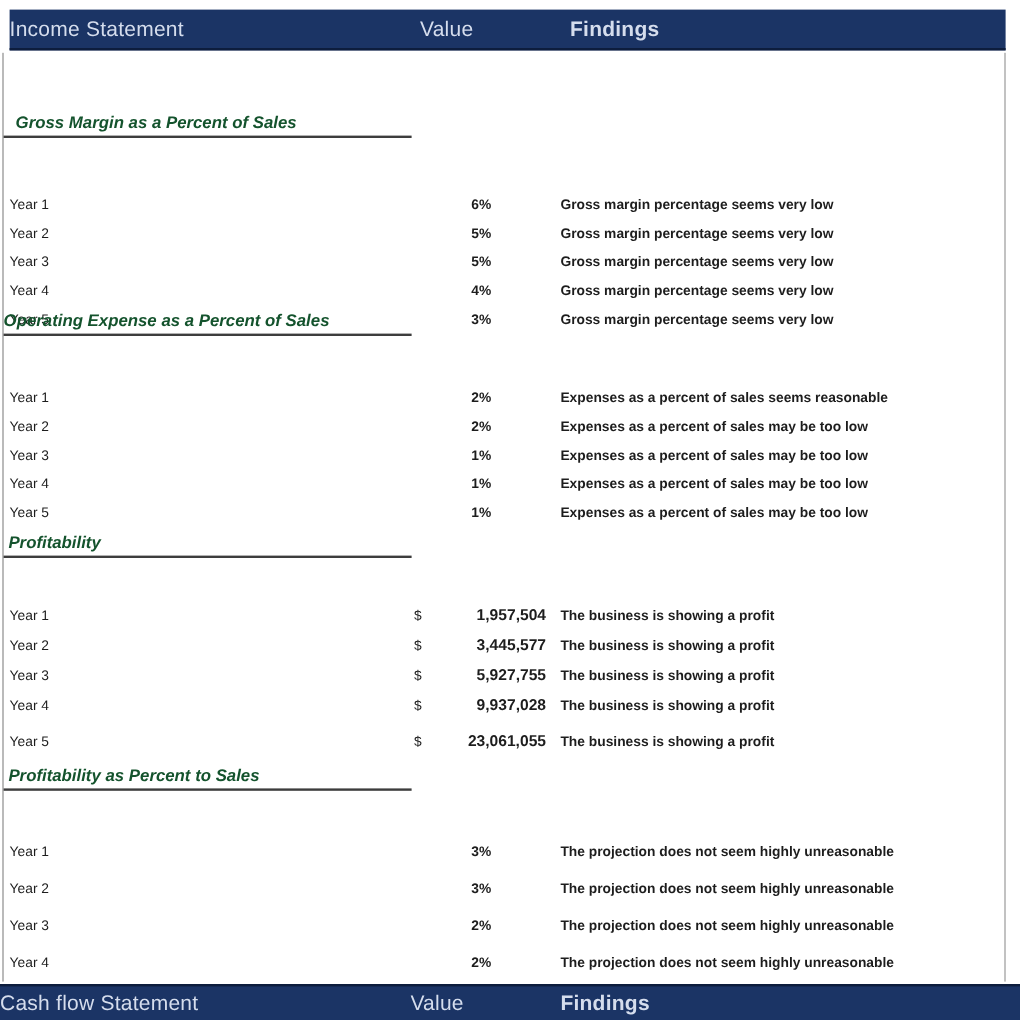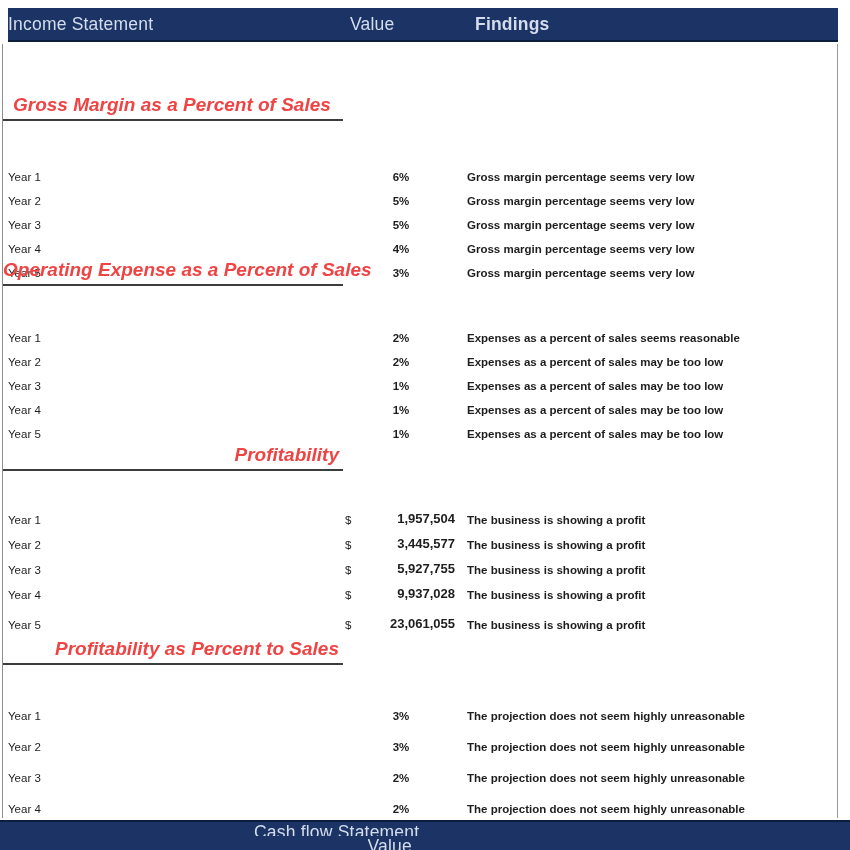--- a/index.html
+++ b/index.html
@@ -36,21 +36,20 @@
     top: 8px;
     height: 34px;
     border-bottom: 2px solid #0d1d3d;
   }
   .banner.bottom {
     left: 0px;
     right: 0px;
     bottom: 0px;
     height: 30px;
     border-top: 2px solid #0d1d3d;
-    flex-direction: column;
   }
   .banner .cell {
     text-align: left;
     font-size: 17.5px;
     letter-spacing: .2px;
     white-space: nowrap;
     overflow: hidden;
   }
   .banner .cell.c-label  { width: 342px; }
   .banner .cell.c-value  { width: 115px; }
@@ -76,26 +75,26 @@
     width: 100%;
   }
   .sec-head {
     position: relative;
     width: 340px;
     box-sizing: border-box;
     border-bottom: 2.5px solid #3d3d3d;
     padding: 2px 4px 3px 4px;
     font-style: italic;
     font-weight: bold;
-    font-size: 19px;
-    color: #ef4444;
+    font-size: 14px;
+    color: #14532d;
     white-space: nowrap;
   }
   .sec-head.align-left   { text-align: left; padding-left: 10px; }
-  .sec-head.align-center { text-align: right; }
+  .sec-head.align-center { text-align: left; }
   .sec-head.align-flush  { text-align: left; padding-left: 0px; }
 
   
   .row {
     display: flex;
     align-items: flex-end;
     width: 100%;
     box-sizing: border-box;
     color: #1d1d1d;
   }

